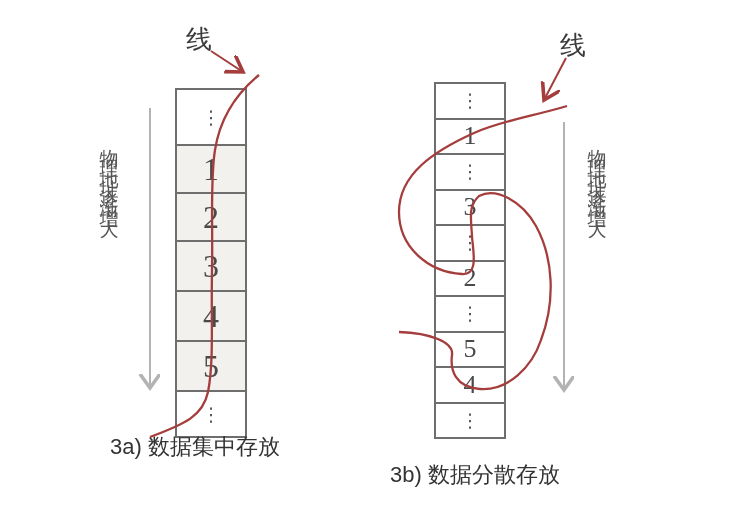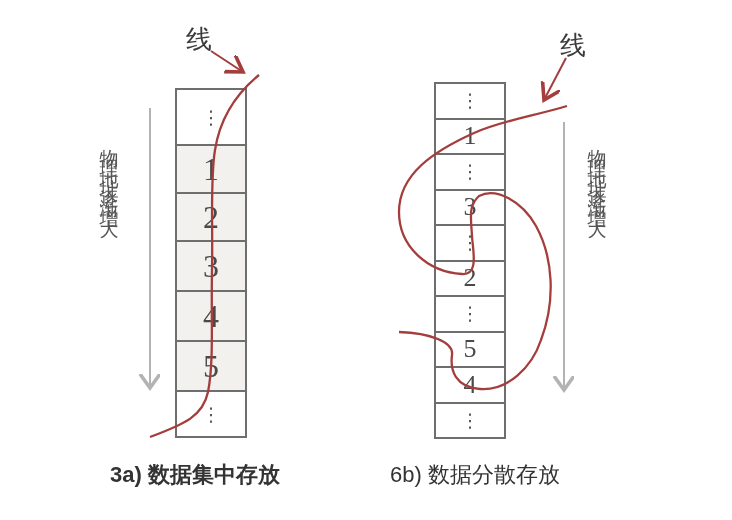--- a/index.html
+++ b/index.html
@@ -32,21 +32,21 @@
   .wire-label{position:absolute;z-index:7;font-size:26px;color:#3b3b3b;}
   .wire-label-left{left:186px;top:22px;}
   .wire-label-right{left:560px;top:28px;}
   .axis-label{
     position:absolute;z-index:3;writing-mode:vertical-rl;text-orientation:upright;
     font-size:19px;letter-spacing:10px;color:#555;white-space:nowrap;
   }
   .axis-label-left{left:96px;top:134px;}
   .axis-label-right{left:584px;top:134px;}
   .caption{position:absolute;z-index:3;font-size:22px;color:#333;text-align:center;}
-  .caption-left{left:90px;top:460px;width:210px;font-weight:bold;}
+  .caption-left{left:90px;top:432px;width:210px;}
   .caption-right{left:365px;top:460px;width:220px;}
 </style>
 </head>
 <body>
 
 <div class="canvas">
 
   <div class="ladder ladder-left">
     <div class="cell dots c0">⋮</div>
     <div class="cell num shaded c1">1</div>
@@ -70,21 +70,21 @@
     <div class="cell dots">⋮</div>
   </div>
 
   <div class="wire-label wire-label-left">线</div>
   <div class="wire-label wire-label-right">线</div>
 
   <div class="axis-label axis-label-left">物理地址逐渐增大</div>
   <div class="axis-label axis-label-right">物理地址逐渐增大</div>
 
   <div class="caption caption-left">3a) 数据集中存放</div>
-  <div class="caption caption-right">6b) 数据分散存放</div>
+  <div class="caption caption-right">3b) 数据分散存放</div>
 
   <svg class="overlay" viewBox="0 0 732 520" xmlns="http://www.w3.org/2000/svg">
     <defs>
       <marker id="arrow-red" orient="auto" markerWidth="12" markerHeight="12" refX="8" refY="5">
         <path d="M0,0 L8,5 L0,10" fill="none" stroke="#a43d3c" stroke-width="1.8"></path>
       </marker>
       <marker id="arrow-gray" orient="auto" markerWidth="12" markerHeight="12" refX="7" refY="5">
         <path d="M0,0 L7,5 L0,10" fill="none" stroke="#b3b3b3" stroke-width="1.8"></path>
       </marker>
     </defs>

